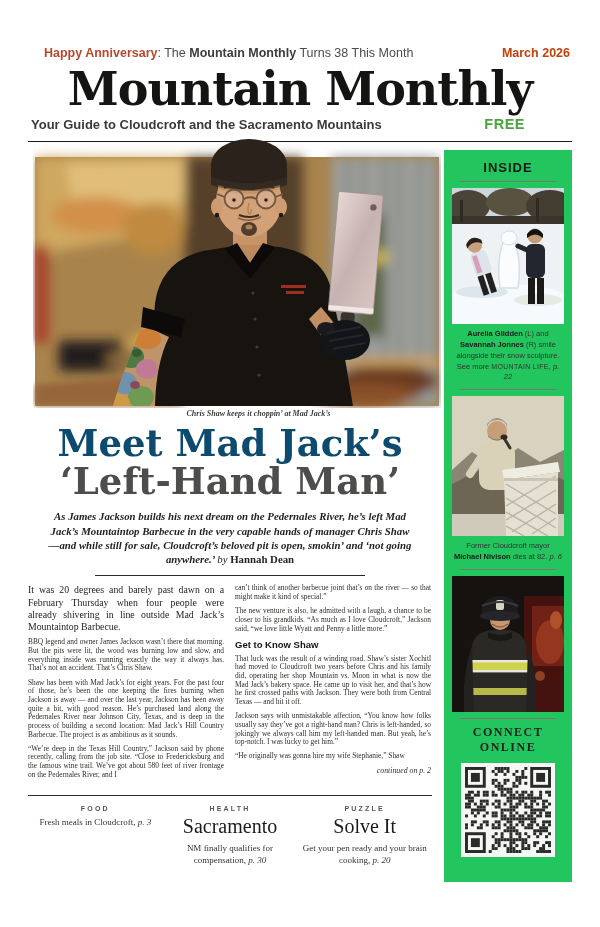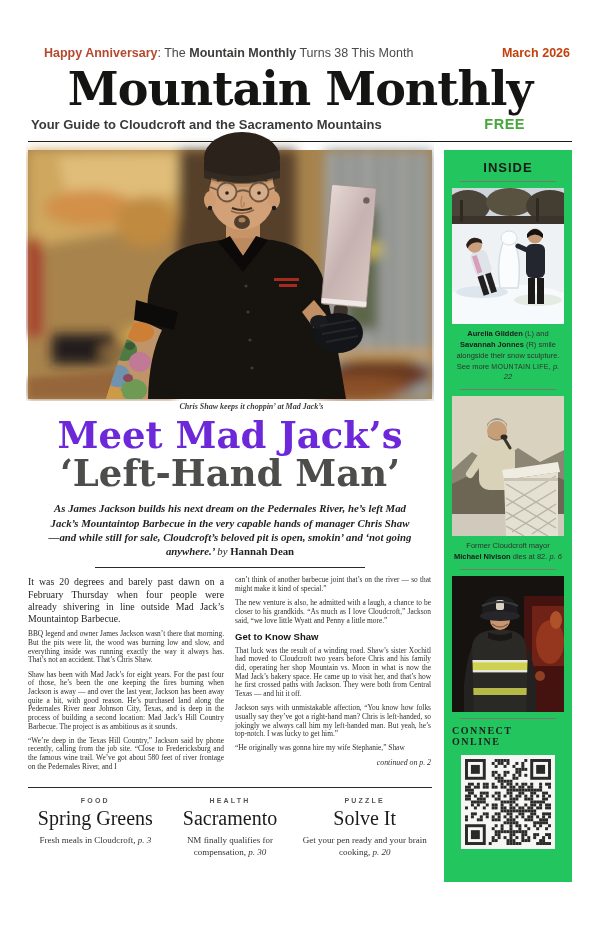--- a/index.html
+++ b/index.html
@@ -16,28 +16,28 @@
           font-weight:800;font-size:46px;line-height:1.02;color:#141413;letter-spacing:-1px;}
   .tagline-row{display:flex;justify-content:space-between;align-items:baseline;
           margin:3px 75px 0 31px;}
   .tagline{font-weight:bold;font-size:13px;color:#3a3a38;}
   .free{font-weight:bold;font-size:14.5px;color:#47a63c;letter-spacing:.5px;}
   .main-rule{border:0;border-top:1.8px solid #1a1a18;margin:9px 28px 0;}
   
   .content{display:flex;gap:12px;margin:8px 28px 0;align-items:flex-start;}
   .left-col{width:404px;}
   
-  .lead-photo{margin:0;width:447px;}
+  .lead-photo{margin:7px;width:447px;}
   .lead-photo svg{display:block;overflow:visible;}
   .lead-caption{text-align:center;font-family:"Liberation Serif",serif;font-style:italic;
           font-weight:bold;font-size:8px;color:#3c3c3a;margin-top:3px;}
   
   .headline{margin:6px 0 0;text-align:center;font-family:"DejaVu Serif",serif;
           font-weight:800;line-height:1.02;}
-  .hl1{display:block;font-size:37px;color:#6d28d9;}
+  .hl1{display:block;font-size:37px;color:#0c4a6e;}
   .hl2{display:block;font-size:37px;color:#4d4d4c;}
   .deck{margin:9px auto 0;width:372px;text-align:center;font-family:"Liberation Serif",serif;
           font-style:italic;font-weight:bold;font-size:10.8px;line-height:1.32;color:#232321;}
   .deck .by-prefix{font-weight:normal;}
   .deck .by-name{font-style:normal;}
   .col-rule{border:0;border-top:1.4px solid #2a2a28;width:270px;margin:9px auto 0;}
   
   .columns{display:flex;gap:11px;margin-top:8px;font-family:"Liberation Serif",serif;
           font-size:7.4px;line-height:1.17;color:#2e2e2a;text-align:justify;}
   .col{width:196px;}
@@ -59,22 +59,22 @@
   .sidebar{width:128px;height:732px;background:#22c55e;box-sizing:border-box;
           padding:10px 8px 0;overflow:hidden;}
   .inside-header{text-align:center;font-size:13px;font-weight:bold;letter-spacing:1px;color:#1a1a18;}
   .sb-rule{border:0;border-top:1px solid #78786f;width:96px;margin:6px auto;}
   .sb-photo{display:block;margin:2px auto 5px;}
   .sb-caption{font-size:7.5px;line-height:1.45;color:#33332f;text-align:center;padding:0 2px;}
   .sb-caption.justified{text-align:justify;}
   .seg-b{font-weight:bold;color:#1c1c1a;}
   .seg-i{font-style:italic;}
   .seg-sc{font-size:7px;letter-spacing:.3px;}
-  .connect-header{font-family:"Liberation Serif",serif;font-weight:bold;
-          font-size:10px;letter-spacing:1.5px;color:#232321;margin-top:4px;}
+  .connect-header{text-align:center;font-family:"Liberation Serif",serif;font-weight:bold;
+          font-size:12px;letter-spacing:1.5px;color:#232321;margin-top:4px;}
   .qr-tile{width:94px;height:94px;background:#f6f6f4;margin:8px auto 0;display:flex;
           align-items:center;justify-content:center;}
 </style>
 </head>
 <body>
 
 <div class="page">
 
   <div class="topbar">
     <div>
@@ -239,21 +239,20 @@
           <p>Jackson says with unmistakable affection, “You know how folks usually say they’ve got a right-hand man? Chris is left-handed, so jokingly we always call him my left-handed man. But yeah, he’s top-notch. I was lucky to get him.”</p>
           <p>“He originally was gonna hire my wife Stephanie,” Shaw</p>
           <div class="continued">continued on p. 2</div>
         </div>
       </div>
 
       <hr class="teaser-rule">
       <div class="teasers">
         <div class="teaser">
           <div class="kicker">FOOD</div>
-          <div class="t-title">Spring Greens</div>
           <div class="t-desc"><span>Fresh meals in Cloudcroft,</span> <span class="t-page">p. 3</span></div>
         </div>
         <div class="teaser">
           <div class="kicker">HEALTH</div>
           <div class="t-title">Sacramento</div>
           <div class="t-desc"><span>NM finally qualifies for compensation,</span> <span class="t-page">p. 30</span></div>
         </div>
         <div class="teaser">
           <div class="kicker">PUZZLE</div>
           <div class="t-title">Solve It</div>

